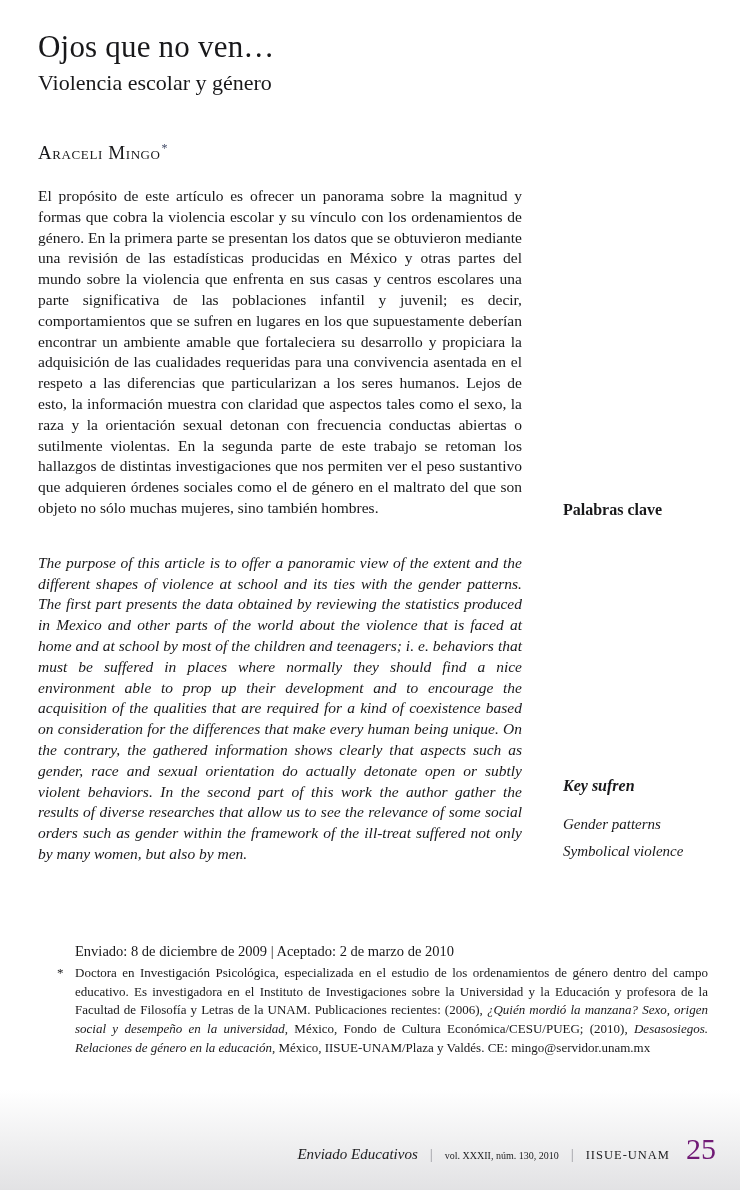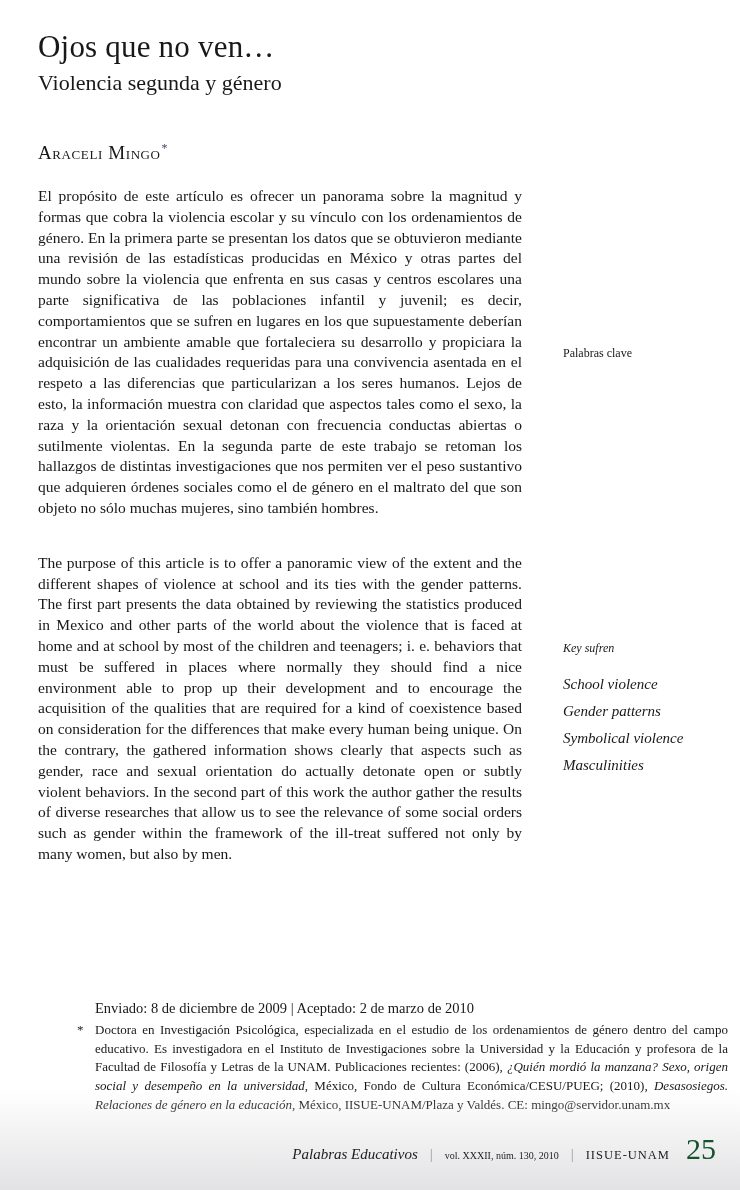--- a/index.html
+++ b/index.html
@@ -23,39 +23,39 @@
     position: absolute; left: 38px; top: 142px;
     font-size: 19px; font-variant: small-caps; letter-spacing: 0.6px; text-align: right;
   }
   .author-note-marker {
     font-size: 12px; vertical-align: super; line-height: 0;
     color: #3d4663; margin-left: 1px;
   }
 
   
   .content { position: absolute; left: 38px; top: 186px; width: 672px; }
-  .row { display: flex; align-items: center; }
+  .row { display: flex; align-items: flex-end; }
   .row-en { margin-top: 34px; }
   .main-col { width: 484px; flex: 0 0 484px; }
   .side-col { margin-left: 41px; width: 147px; }
 
   .abstract {
     margin: 0; font-size: 15.5px; line-height: 20.8px;
     text-align: justify; hyphens: auto; -webkit-hyphens: auto;
   }
-  .abstract-en { }
+  .abstract-en { font-style: italic; }
 
-  .kw-heading { margin: 2px 0 0; font-size: 12px; font-weight: normal; line-height: 1.2; white-space: nowrap; }
+  .kw-heading { margin: 2px 0 0; font-size: 16px; font-weight: bold; line-height: 1.2; white-space: nowrap; }
   .kw-heading-en { font-style: italic; }
   .kw-list { margin: 16px 0 0; padding: 0; list-style: none; font-size: 15px; }
   .kw-list li { line-height: 27px; white-space: nowrap; }
   .kw-list-en li { font-style: italic; }
 
   
-  .back-matter { position: absolute; left: 57px; top: 999px; width: 651px; margin-left: 20px; }
+  .back-matter { position: absolute; left: 57px; top: 942px; width: 651px; }
   .received { margin: 0 0 3px 18px; font-size: 14.5px; line-height: 1.3; }
   .footnote {
     margin: 0; font-size: 13px; line-height: 18.8px;
     text-align: justify; padding-left: 18px; text-indent: -18px;
     hyphens: auto; -webkit-hyphens: auto;
   }
   .fn-marker { display: inline-block; width: 18px; text-indent: 0; }
 
   
   .footer-band {
@@ -74,60 +74,58 @@
   .institution { font-size: 12.5px; letter-spacing: 1px; text-align: center; }
   .page-number { font-size: 30px; line-height: 1; margin-left: 4px; }
 </style>
 </head>
 <body>
 
 <div class="page">
 
   <div class="masthead">
     <h1 class="title">Ojos que no ven…</h1>
-    <h2 class="subtitle">Violencia segunda y género</h2>
+    <h2 class="subtitle">Violencia escolar y género</h2>
   </div>
 
   <div class="author-line">
     <span>Araceli Mingo</span><span class="author-note-marker">*</span>
   </div>
 
   <div class="content">
 
     <div class="row row-es">
       <p class="abstract main-col" lang="es">El propósito de este artículo es ofrecer un panorama sobre la magnitud y formas que cobra la violencia escolar y su vínculo con los ordenamientos de género. En la primera parte se presentan los datos que se obtuvieron mediante una revisión de las estadísticas producidas en México y otras partes del mundo sobre la violencia que enfrenta en sus casas y centros escolares una parte significativa de las poblaciones infantil y juvenil; es decir, comportamientos que se sufren en lugares en los que supuestamente deberían encontrar un ambiente amable que fortaleciera su desarrollo y propiciara la adquisición de las cualidades requeridas para una convivencia asentada en el respeto a las diferencias que particularizan a los seres humanos. Lejos de esto, la información muestra con claridad que aspectos tales como el sexo, la raza y la orientación sexual detonan con frecuencia conductas abiertas o sutilmente violentas. En la segunda parte de este trabajo se retoman los hallazgos de distintas investigaciones que nos permiten ver el peso sustantivo que adquieren órdenes sociales como el de género en el maltrato del que son objeto no sólo muchas mujeres, sino también hombres.</p>
       <div class="side-col">
         <p class="kw-heading">Palabras clave</p>
       </div>
     </div>
 
     <div class="row row-en">
       <p class="abstract abstract-en main-col" lang="en">The purpose of this article is to offer a panoramic view of the extent and the different shapes of violence at school and its ties with the gender patterns. The first part presents the data obtained by reviewing the statistics produced in Mexico and other parts of the world about the violence that is faced at home and at school by most of the children and teenagers; i. e. behaviors that must be suffered in places where normally they should find a nice environment able to prop up their development and to encourage the acquisition of the qualities that are required for a kind of coexistence based on consideration for the differences that make every human being unique. On the contrary, the gathered information shows clearly that aspects such as gender, race and sexual orientation do actually detonate open or subtly violent behaviors. In the second part of this work the author gather the results of diverse researches that allow us to see the relevance of some social orders such as gender within the framework of the ill-treat suffered not only by many women, but also by men.</p>
       <div class="side-col">
         <p class="kw-heading kw-heading-en">Key sufren</p>
         <ul class="kw-list kw-list-en">
-            <li>School violence</li>
             <li>Gender patterns</li>
             <li>Symbolical violence</li>
-            <li>Masculinities</li>
           </ul>
       </div>
     </div>
 
   </div>
 
   <div class="back-matter">
     <p class="received">Enviado: 8 de diciembre de 2009 | Aceptado: 2 de marzo de 2010</p>
     <p class="footnote" lang="es"><span class="fn-marker">*</span><span><span>Doctora en Investigación Psicológica, especializada en el estudio de los ordenamientos de género dentro del campo educativo. Es investigadora en el Instituto de Investigaciones sobre la Universidad y la Educación y profesora de la Facultad de Filosofía y Letras de la UNAM. Publicaciones recientes: (2006), </span><i>¿Quién mordió la manzana? Sexo, origen social y desempeño en la universidad</i><span>, México, Fondo de Cultura Económica/CESU/PUEG; (2010), </span><i>Desasosiegos. Relaciones de género en la educación</i><span>, México, IISUE-UNAM/Plaza y Valdés. CE: mingo@servidor.unam.mx</span></span></p>
   </div>
 
   <div class="footer-band"></div>
 
   <div class="footer-line">
-    <span class="journal-name">Palabras Educativos</span>
+    <span class="journal-name">Enviado Educativos</span>
     <span class="footer-sep">|</span>
     <span class="volume-info">vol. XXXII, núm. 130, 2010</span>
     <span class="footer-sep">|</span>
     <span class="institution">IISUE-UNAM</span>
-    <span class="page-number" style="color: #14532d;">25</span>
+    <span class="page-number" style="color: #701a75;">25</span>
   </div>
 
 </div>
 
 </body></html>

